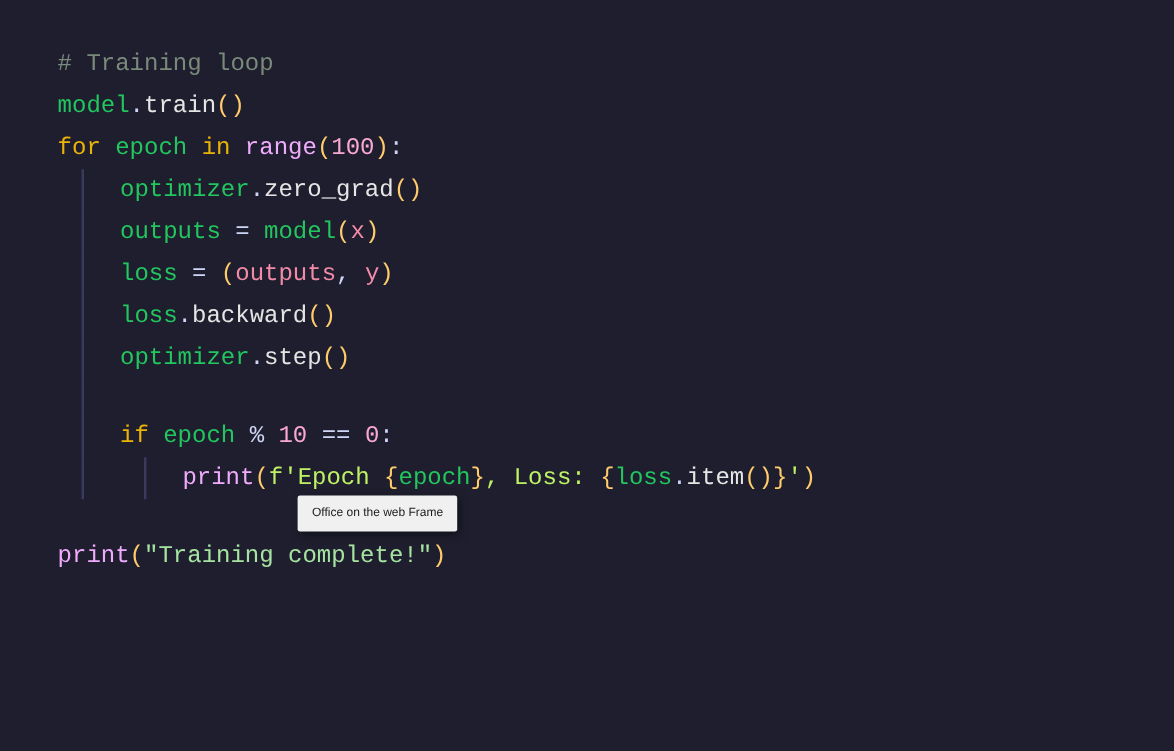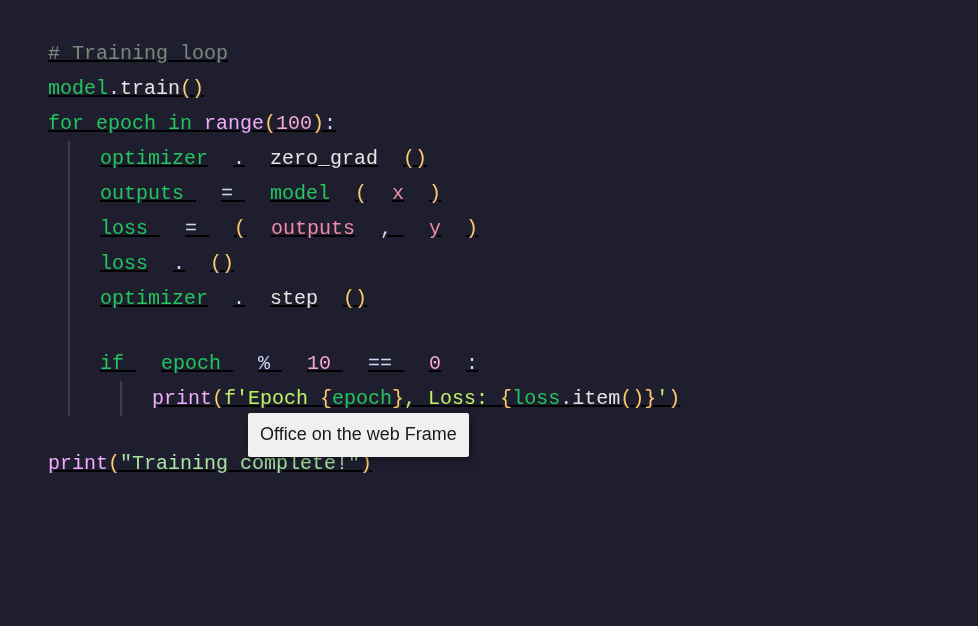--- a/index.html
+++ b/index.html
@@ -18,51 +18,50 @@
       font-family: 'Courier New', Courier, monospace;
     }
 
     .code-container {
       width: 978px;
       height: 626px;
       background: #1e1e2e;
       position: relative;
       padding: 36px 48px;
       overflow: hidden;
-      text-decoration: underline;
     }
 
     .code-block {
       position: relative;
     }
 
     .code-line {
       display: flex;
       align-items: baseline;
       line-height: 1.75;
       font-size: 20px;
       white-space: pre;
       position: relative;
     }
 
     
     .comment    { color: #7a8a7a; font-style: normal; }
-    .keyword    { color: #22c55e; }
+    .keyword    { color: #eab308; }
     .builtin    { color: #f0abfc; }
     .variable   { color: #22c55e; }
     .plain      { color: #cdd6f4; }
     .number     { color: #f9a8d4; }
     .operator   { color: #cdd6f4; }
     .string     { color: #a6e3a1; }
     .fstring    { color: #bef264; }
     .method     { color: #e5e5e5; }
     .param      { color: #f38ba8; }
     .paren      { color: #ffcb6b; }
 
-    .indent-l1 { padding-left: 52px; position: relative; gap: 25px; }
+    .indent-l1 { padding-left: 52px; position: relative; }
     .indent-l2 { padding-left: 104px; position: relative; }
 
     .vbar {
       display: inline-block;
       position: absolute;
       left: 20px;
       top: 0;
       bottom: 0;
       width: 2px;
       background: #3a3a5c;
@@ -77,21 +76,21 @@
       width: 2px;
       background: #3a3a5c;
     }
 
     
     .tooltip {
       position: absolute;
       background: #f0f0f0;
       color: #1a1a1a;
       font-family: -apple-system, BlinkMacSystemFont, 'Segoe UI', sans-serif;
-      font-size: 18px;
+      font-size: 10px;
       padding: 6px 12px;
       border-radius: 2px;
       white-space: nowrap;
       box-shadow: 2px 2px 8px rgba(0,0,0,0.4);
       z-index: 10;
     }
 
     .empty-line {
       height: 30px;
     }
@@ -124,21 +123,21 @@
       <span class="variable">outputs </span><span class="operator">= </span><span class="variable">model</span><span class="paren">(</span><span class="param">x</span><span class="paren">)</span>
     </div>
 
     <div class="code-line indent-l1">
       <span class="vbar"></span>
       <span class="variable">loss </span><span class="operator">= </span><span class="paren">(</span><span class="param">outputs</span><span class="plain">, </span><span class="param">y</span><span class="paren">)</span>
     </div>
 
     <div class="code-line indent-l1">
       <span class="vbar"></span>
-      <span class="variable">loss</span><span class="plain">.</span><span class="paren">()</span>
+      <span class="variable">loss</span><span class="plain">.</span><span class="method">backward</span><span class="paren">()</span>
     </div>
 
     <div class="code-line indent-l1">
       <span class="vbar"></span>
       <span class="variable">optimizer</span><span class="plain">.</span><span class="method">step</span><span class="paren">()</span>
     </div>
 
     <div class="code-line indent-l1 empty-line">
       <span class="vbar"></span>
     </div>

